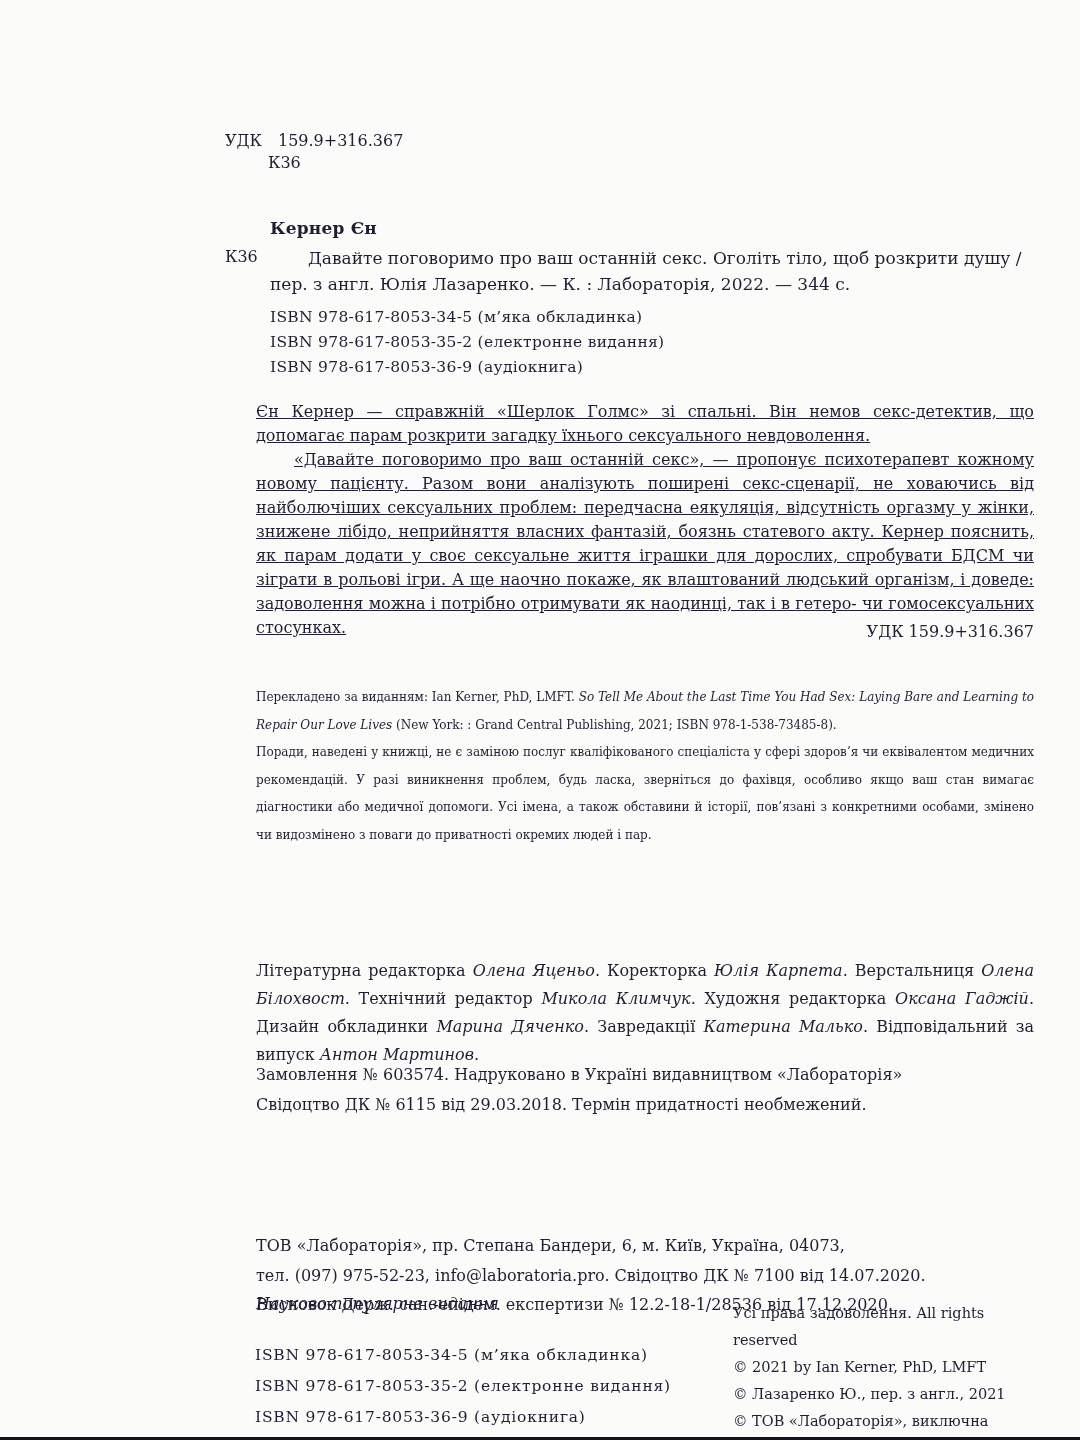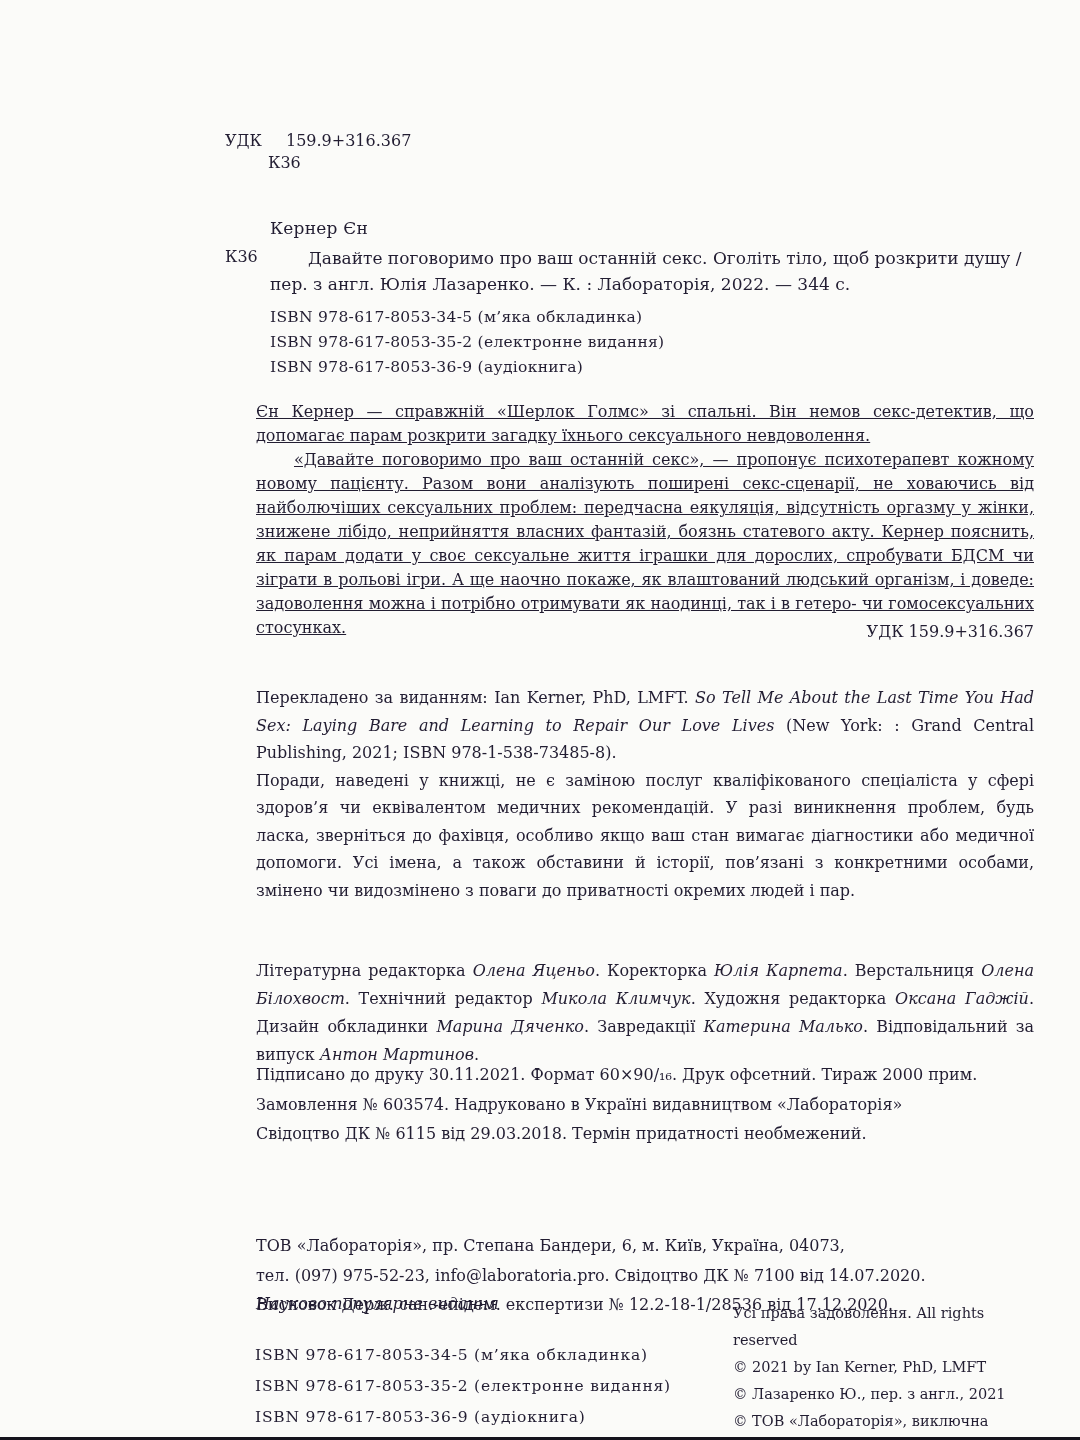--- a/index.html
+++ b/index.html
@@ -16,38 +16,38 @@
     color:var(--ink);
     font-family:"DejaVu Serif", serif;
     overflow:hidden;
   }
   .blk{position:absolute;}
   .page p{margin:0;}
   em{font-style:italic;}
 
   
   .udk-top{left:225px;top:130px;font-size:16px;line-height:22px;}
-  .udk-top .row{display:flex;gap:24px;justify-content:space-between;}
+  .udk-top .row{display:flex;gap:16px;justify-content:space-between;}
   .udk-top .code{padding-left:43px;}
 
-  .author-heading{left:270px;top:218px;font-size:17px;font-weight:normal;letter-spacing:.2px;}
+  .author-heading{left:270px;top:218px;font-size:17px;font-weight:bold;letter-spacing:.2px;}
 
   .entry-label{left:225px;top:247px;font-size:16px;}
   .entry-text{left:270px;top:245px;width:764px;font-size:17px;line-height:26px;}
   .entry-text .first{text-indent:38px;}
 
   .isbn-top{left:270px;top:305px;font-size:15.5px;line-height:25px;letter-spacing:.3px;}
 
   
   .annotation{left:256px;top:400px;width:778px;font-size:16px;line-height:24px;text-align:justify;text-decoration:underline;}
   .annotation .indent{text-indent:38px;}
   .udk-right{left:256px;top:622px;width:778px;text-align:right;font-size:16px;}
 
   
-  .source-block{left:256px;top:684px;width:778px;font-size:16px;line-height:27.5px;text-align:justify;}
+  .source-block{left:256px;top:684px;width:778px;font-size:12px;line-height:27.5px;text-align:justify;}
 
   
   .credits{left:256px;top:957px;width:778px;font-size:16px;line-height:28px;text-align:justify;}
 
   
   .printing{left:256px;top:1060px;font-size:16px;line-height:29.5px;}
 
   
   .publisher{left:256px;top:1184px;font-size:16px;line-height:29.5px;margin-top:47px;}
 
@@ -94,21 +94,20 @@
   <div class="blk source-block">
     <p><span>Перекладено за виданням: Ian Kerner, PhD, LMFT. </span><em>So Tell Me About the Last Time You Had Sex: Laying Bare and Learning to Repair Our Love Lives</em><span> (New York: : Grand Central Publishing, 2021; ISBN 978-1-538-73485-8).</span></p>
     <p>Поради, наведені у книжці, не є заміною послуг кваліфікованого спеціаліста у сфері здоров’я чи еквівалентом медичних рекомендацій. У разі виникнення проблем, будь ласка, зверніться до фахівця, особливо якщо ваш стан вимагає діагностики або медичної допомоги. Усі імена, а також обставини й історії, пов’язані з конкретними особами, змінено чи видозмінено з поваги до приватності окремих людей і пар.</p>
   </div>
 
   <div class="blk credits">
     <p><span>Літературна редакторка </span><em>Олена Яценьо</em><span>. Коректорка </span><em>Юлія Карпета</em><span>. Верстальниця </span><em>Олена Білохвост</em><span>. Технічний редактор </span><em>Микола Климчук</em><span>. Художня редакторка </span><em>Оксана Гаджій</em><span>. Дизайн обкладинки </span><em>Марина Дяченко</em><span>. Завредакції </span><em>Катерина Малько</em><span>. Відповідальний за випуск </span><em>Антон Мартинов</em><span>.</span></p>
   </div>
 
   <div class="blk printing">
-    <div>Підписано до друку 30.11.2021. Формат 60×90/₁₆. Друк офсетний. Тираж 2000 прим.</div>
     <div>Замовлення № 603574. Надруковано в Україні видавництвом «Лабораторія»</div>
     <div>Свідоцтво ДК № 6115 від 29.03.2018. Термін придатності необмежений.</div>
   </div>
 
   <div class="blk publisher">
     <div>ТОВ «Лабораторія», пр. Степана Бандери, 6, м. Київ, Україна, 04073,</div>
     <div>тел. (097) 975-52-23, info@laboratoria.pro. Свідоцтво ДК № 7100 від 14.07.2020.</div>
     <div>Висновок Держ. сан.-епідем. експертизи № 12.2-18-1/28536 від 17.12.2020.</div>
   </div>
 

